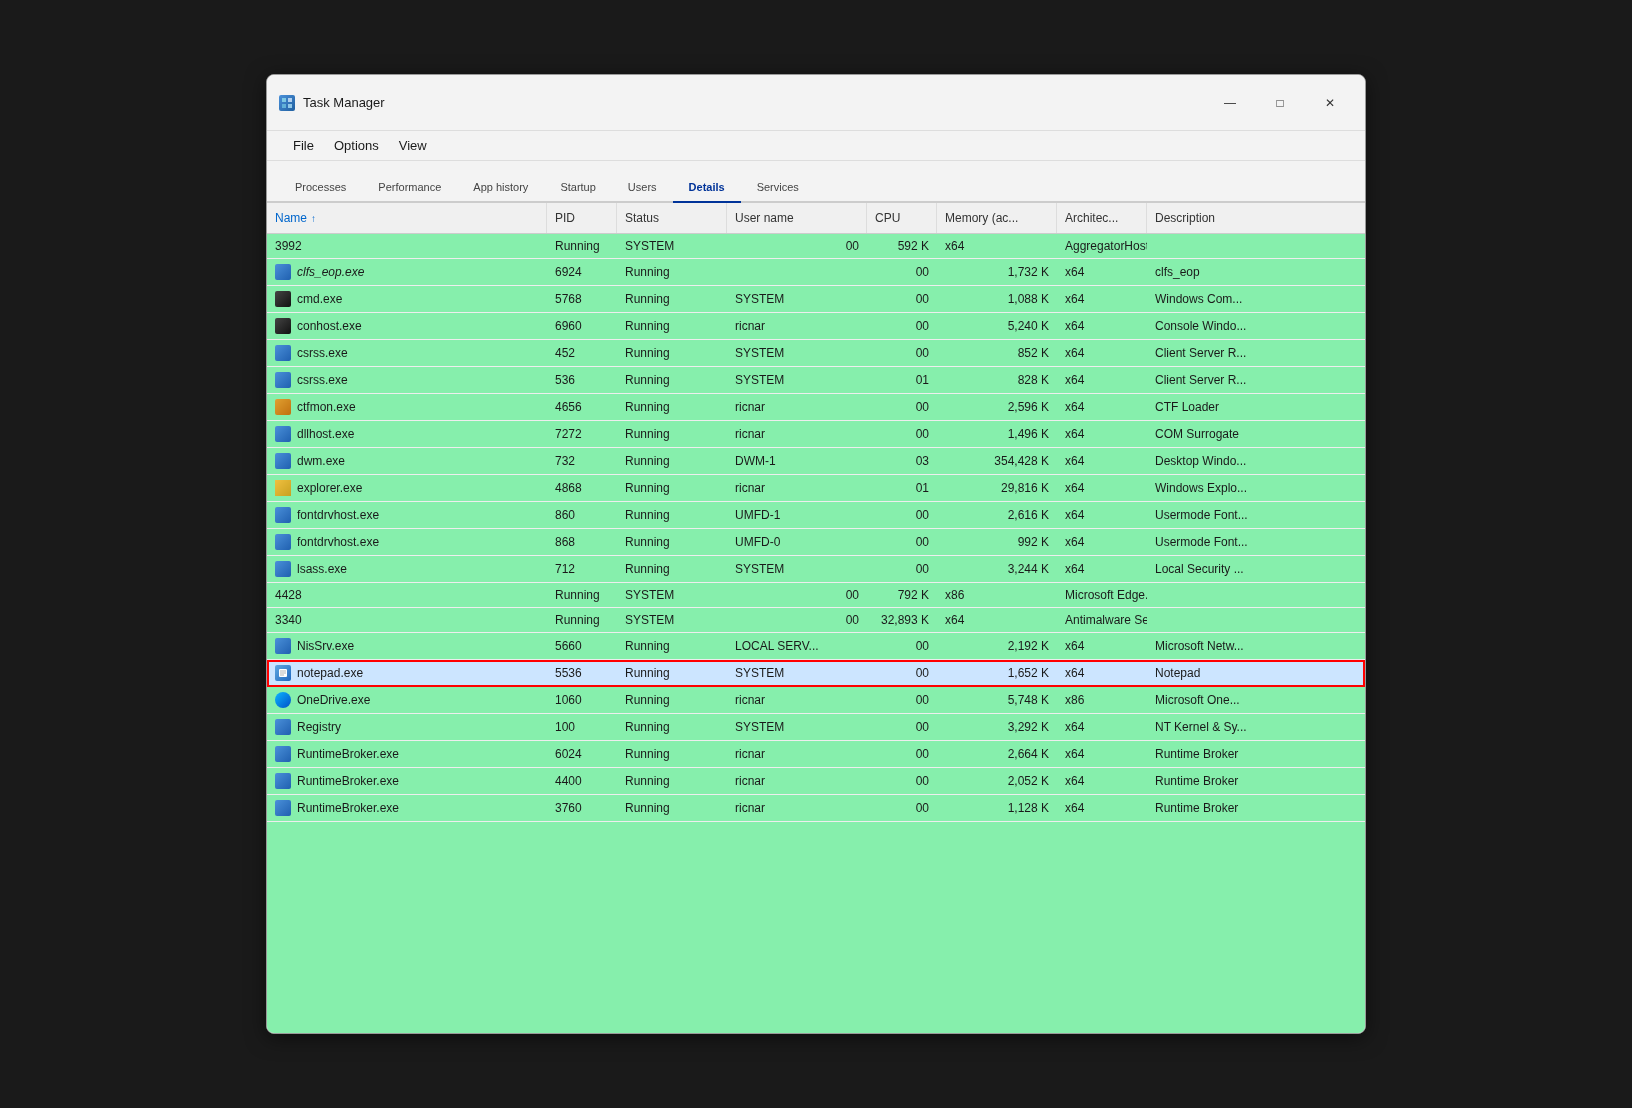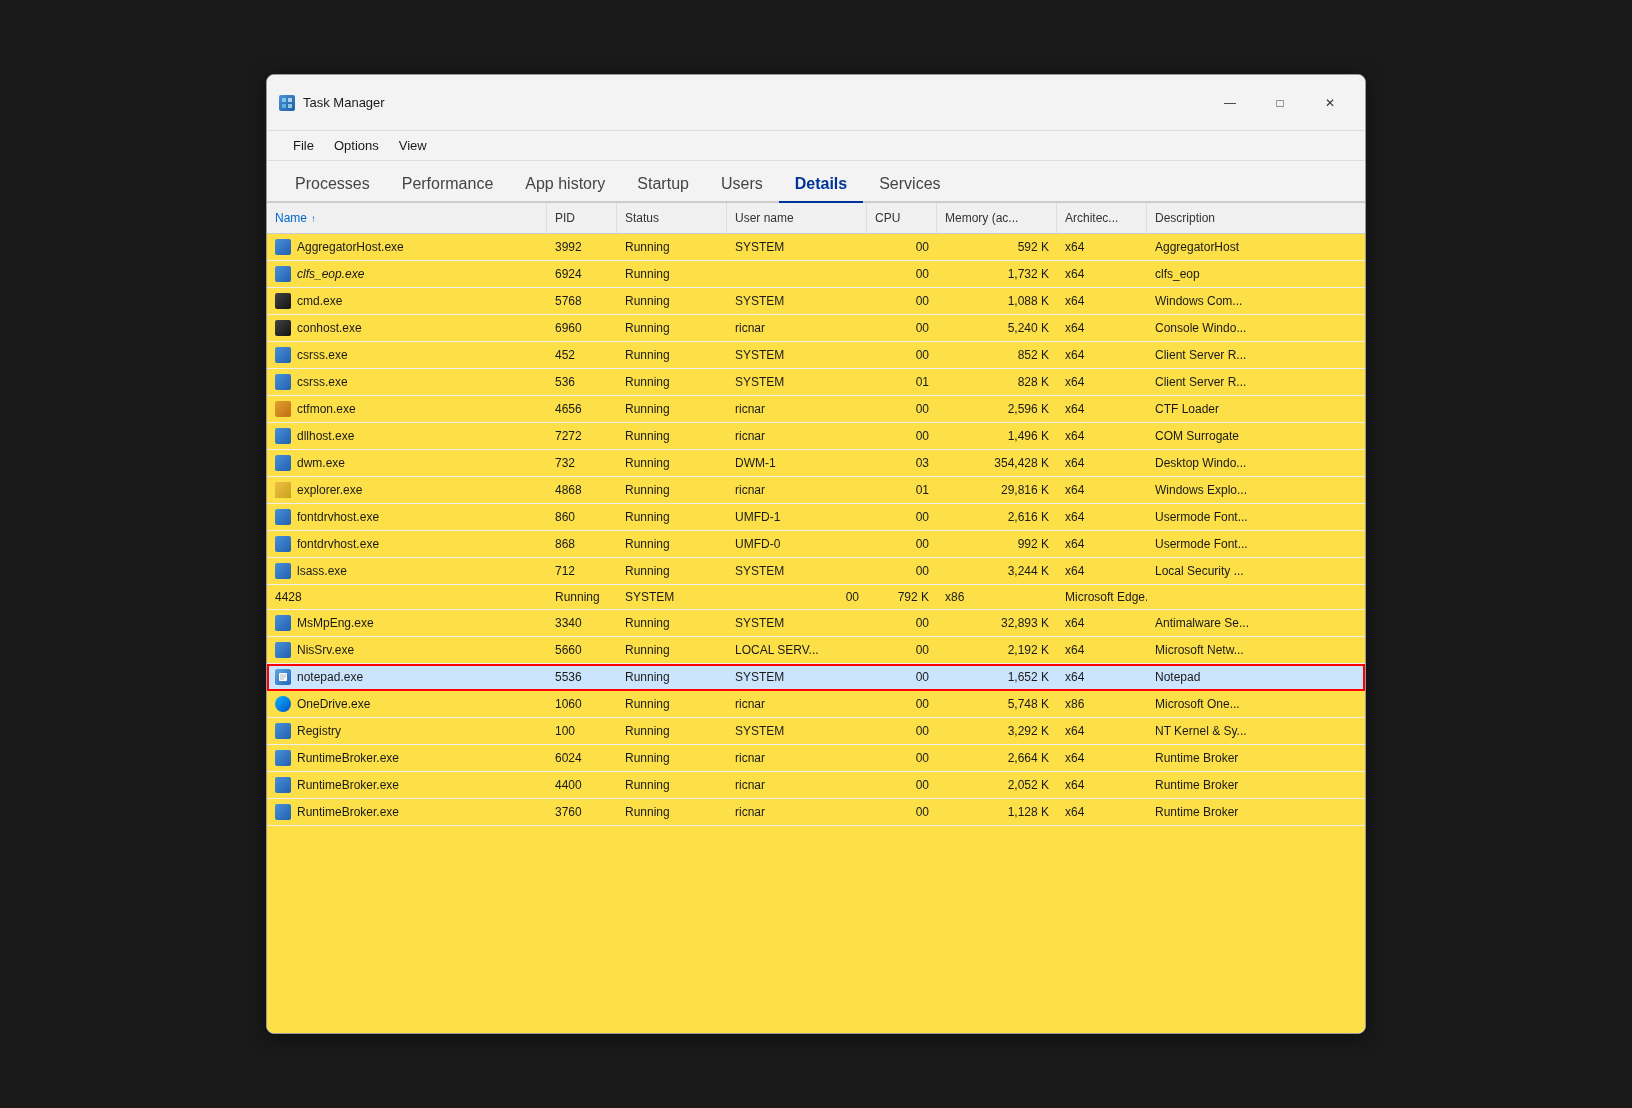--- a/index.html
+++ b/index.html
@@ -83,40 +83,40 @@
     .tabs {
       display: flex;
       padding: 0 12px;
       background: #f3f3f3;
       border-bottom: 2px solid #ccc;
       height: 42px;
       align-items: flex-end;
     }
     .tab {
       padding: 8px 16px;
-      font-size: 16px;
+      font-size: 11px;
       cursor: pointer;
       color: #444;
       border: none;
       background: transparent;
       border-bottom: 2px solid transparent;
       margin-bottom: -2px;
       white-space: nowrap;
     }
     .tab.active {
       color: #003399;
       border-bottom: 2px solid #003399;
       font-weight: 600;
     }
     .content {
       flex: 1;
       display: flex;
       flex-direction: column;
       overflow: hidden;
-      background: #fde047;
+      background: #86efac;
       text-align: right;
     }
     .table-header {
       display: grid;
       grid-template-columns: 280px 70px 110px 140px 70px 120px 90px 1fr;
       background: #f0f0f0;
       border-bottom: 1px solid #ccc;
       padding: 0;
       flex-shrink: 0;
     }
@@ -225,24 +225,20 @@
         <div class="col-header">Status</div>
         <div class="col-header">User name</div>
         <div class="col-header">CPU</div>
         <div class="col-header">Memory (ac...</div>
         <div class="col-header">Architec...</div>
         <div class="col-header">Description</div>
       </div>
 
       <div class="table-body" id="process-list">
       <div class="table-row">
-    <div class="cell name-cell">
-      <div style="width:16px;height:16px;background:linear-gradient(135deg,#4a90d9,#2060b0);flex-shrink:0;border-radius:2px;"></div>
-      <span style="overflow:hidden;text-overflow:ellipsis;">AggregatorHost.exe</span>
-    </div>
     <div class="cell">3992</div>
     <div class="cell">Running</div>
     <div class="cell">SYSTEM</div>
     <div class="cell right">00</div>
     <div class="cell right">592 K</div>
     <div class="cell">x64</div>
     <div class="cell">AggregatorHost</div>
   </div>
           <div class="table-row">
     <div class="cell name-cell">
@@ -403,24 +399,20 @@
           <div class="table-row">
     <div class="cell">4428</div>
     <div class="cell">Running</div>
     <div class="cell">SYSTEM</div>
     <div class="cell right">00</div>
     <div class="cell right">792 K</div>
     <div class="cell">x86</div>
     <div class="cell">Microsoft Edge...</div>
   </div>
           <div class="table-row">
-    <div class="cell name-cell">
-      <div style="width:16px;height:16px;background:linear-gradient(135deg,#4a90d9,#2060b0);flex-shrink:0;border-radius:2px;"></div>
-      <span style="overflow:hidden;text-overflow:ellipsis;">MsMpEng.exe</span>
-    </div>
     <div class="cell">3340</div>
     <div class="cell">Running</div>
     <div class="cell">SYSTEM</div>
     <div class="cell right">00</div>
     <div class="cell right">32,893 K</div>
     <div class="cell">x64</div>
     <div class="cell">Antimalware Se...</div>
   </div>
           <div class="table-row">
     <div class="cell name-cell">

